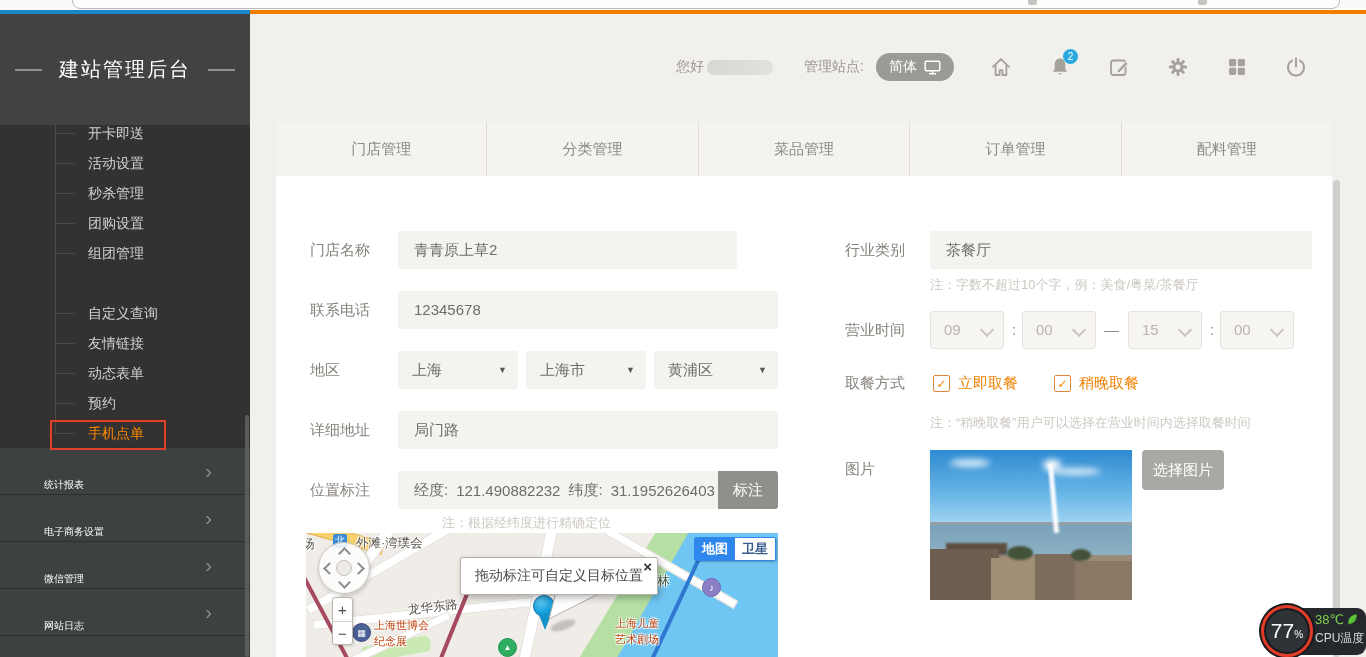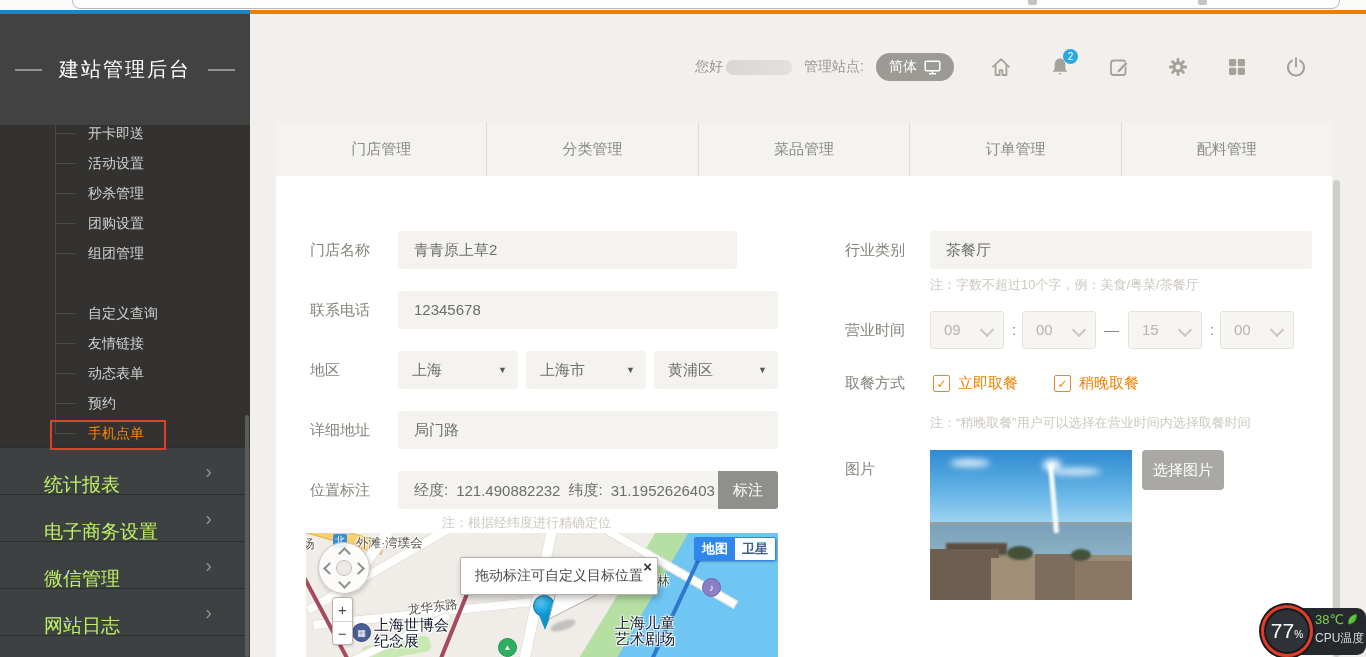--- a/index.html
+++ b/index.html
@@ -19,28 +19,28 @@
   .logo{position:absolute;left:0;top:0;width:250px;height:111px;background:#424242;display:flex;align-items:center;justify-content:center;gap:17px;z-index:3;}
   .logo-dash{width:27px;height:2px;background:#919191;}
   .logo-title{color:#fff;font-size:20px;letter-spacing:2px;}
   .tree-line{position:absolute;left:55px;top:108px;width:1px;height:311px;background:#4a4a49;z-index:1;}
   .smi{position:absolute;left:55px;width:180px;height:30px;line-height:30px;padding-left:33px;color:#d2d2d2;font-size:14px;z-index:2;cursor:pointer;}
   .smi::before{content:"";position:absolute;left:0;top:50%;width:20px;height:1px;background:#4a4a49;}
   .smi.sel{color:#ff8a00;}
   .sel-box{position:absolute;left:50px;top:406px;width:112px;height:26px;border:2px solid #e2402a;z-index:4;}
   .groups{position:absolute;left:0;top:433px;width:250px;height:210px;background:#3d4142;}
   .grp{position:relative;height:46px;border-top:1px solid #2c2f30;display:flex;align-items:center;cursor:pointer;}
-  .grp-label{margin-left:44px;color:#bef264;font-size:19px;flex:1;margin-top:27px;}
+  .grp-label{margin-left:44px;color:#ffffff;font-size:10px;flex:1;margin-top:27px;}
   .grp-chev{margin-right:38px;color:#8f8f8f;font-size:20px;line-height:1;}
   .sb-scroll{position:absolute;right:1px;top:401px;width:4px;height:242px;background:#5b5b5b;border-radius:2px;z-index:5;}
 
   
   .topbar{left:250px;top:14px;width:1116px;height:106px;display:flex;align-items:center;justify-content:flex-end;padding-right:58px;box-sizing:border-box;color:#9a968f;font-size:14px;}
   .blur-name{width:66px;height:15px;background:linear-gradient(90deg,#d9d7d3,#e3e1dd);border-radius:7px;margin-left:3px;}
-  .site-label{margin-left:12px;}
+  .site-label{margin-left:31px;}
   .lang-pill{margin-left:12px;height:28px;border-radius:14px;background:#9b9a94;color:#fff;display:flex;align-items:center;gap:7px;padding:0 13px;cursor:pointer;}
   .lang-pill span{font-size:14px;}
   .hicon{margin-left:35px;width:24px;height:24px;position:relative;cursor:pointer;flex:none;}
   .hicon svg{display:block;}
   .badge{position:absolute;right:-6px;top:-6px;width:15px;height:15px;border-radius:50%;background:#2aa8e0;color:#fff;font-size:10px;display:flex;align-items:center;justify-content:center;}
 
   
   .tabs{left:276px;top:122px;width:1056px;height:54px;background:#f4f3f0;display:flex;}
   .tab{flex:1;display:flex;align-items:center;justify-content:center;color:#8b8b86;font-size:15px;cursor:pointer;}
   .tab + .tab{border-left:1px solid #e0ddd7;}
@@ -78,21 +78,21 @@
   .ph-b3{position:absolute;left:52%;top:69%;width:22%;height:31%;background:#7d6d5c;}
   .ph-b4{position:absolute;left:72%;top:74%;width:28%;height:26%;background:#8a7864;}
   .ph-roof{position:absolute;left:8%;top:62%;width:30%;height:8%;background:#5c4f42;filter:blur(1px);}
   .ph-tree{position:absolute;border-radius:50%;background:#44523a;filter:blur(1px);}
 
   
   .map{position:absolute;left:30px;top:357px;width:472px;height:124px;background:#f0ede8;overflow:hidden;}
   .road{position:absolute;background:#fff;border:1px solid #e3dfd9;box-sizing:border-box;}
   .metro{position:absolute;border-radius:2px;}
   .mlabel{position:absolute;font-size:12.5px;color:#59544e;white-space:nowrap;text-shadow:1px 1px 1px #fff,-1px -1px 1px #fff,1px -1px 1px #fff,-1px 1px 1px #fff;}
-  .mlabel.poi{color:#0f172a;font-size:15px;line-height:16px;}
+  .mlabel.poi{color:#c2410c;font-size:11px;line-height:16px;}
   .water{position:absolute;left:0;top:0;width:100%;height:100%;background:#70c6f2;clip-path:polygon(79% 0,100% 0,100% 100%,61% 100%);}
   .bank{position:absolute;left:0;top:0;width:100%;height:100%;background:#b5dfa3;clip-path:polygon(74% 0,81% 0,66% 100%,58% 100%);}
   .gpatch{position:absolute;background:#c9e9b2;border-radius:6px;}
   .pan{position:absolute;left:12px;top:9px;width:50px;height:50px;border-radius:50%;background:rgba(253,253,251,.88);border:1px solid #c9c5bf;box-shadow:1px 2px 4px rgba(0,0,0,.18);}
   .pan-knob{position:absolute;left:17px;top:17px;width:16px;height:16px;border-radius:50%;background:#eceae6;border:1px solid #c6c2bc;box-sizing:border-box;}
   .pchev{position:absolute;width:7px;height:7px;border-left:2px solid #8d8d8d;border-top:2px solid #8d8d8d;}
   .pchev.up{left:21px;top:6px;transform:rotate(45deg);}
   .pchev.down{left:21px;bottom:6px;transform:rotate(225deg);}
   .pchev.left{left:6px;top:21px;transform:rotate(-45deg);}
   .pchev.right{right:6px;top:21px;transform:rotate(135deg);}

